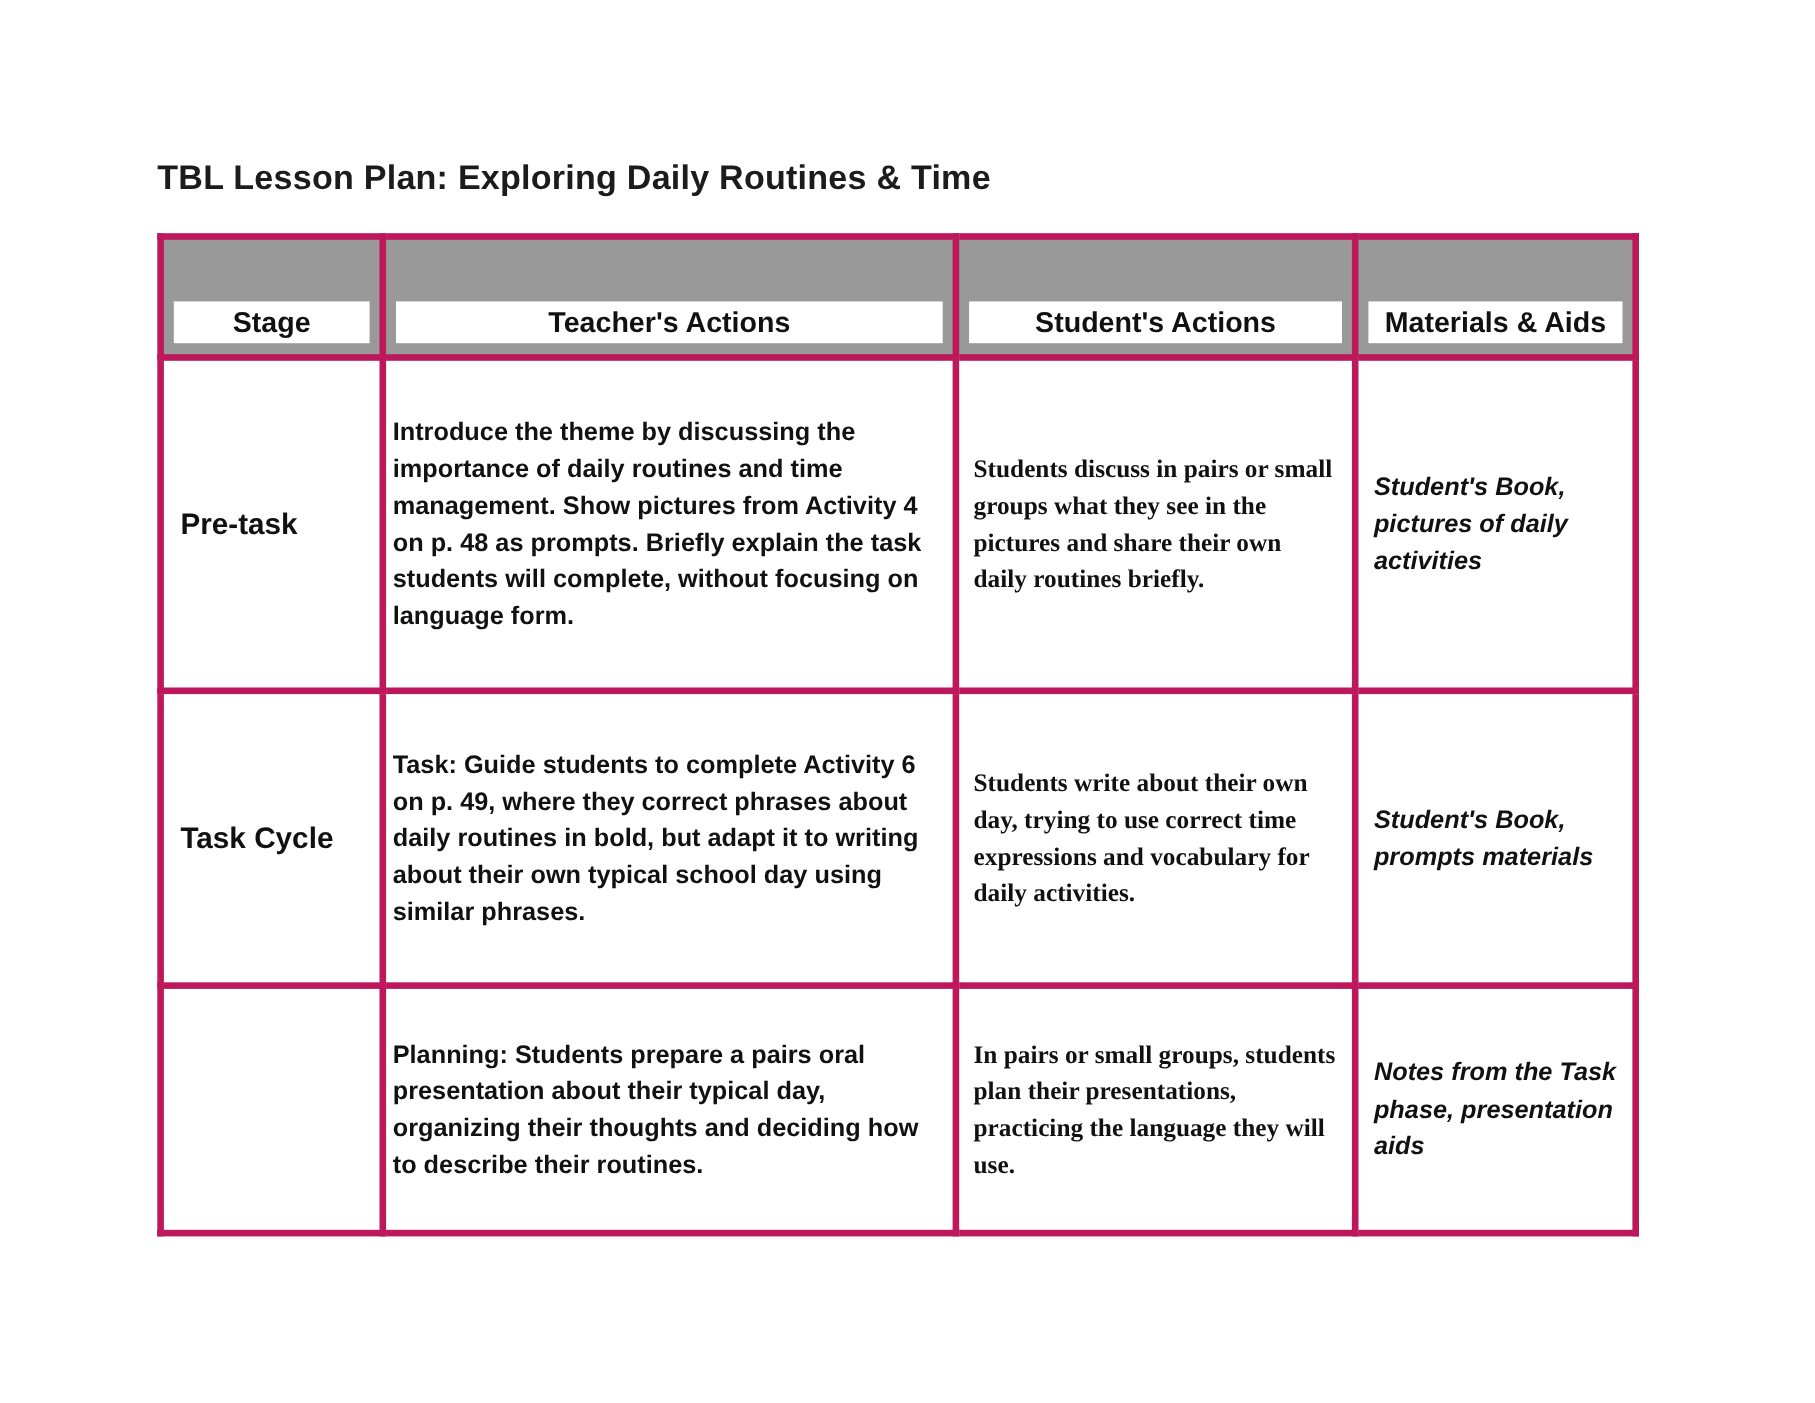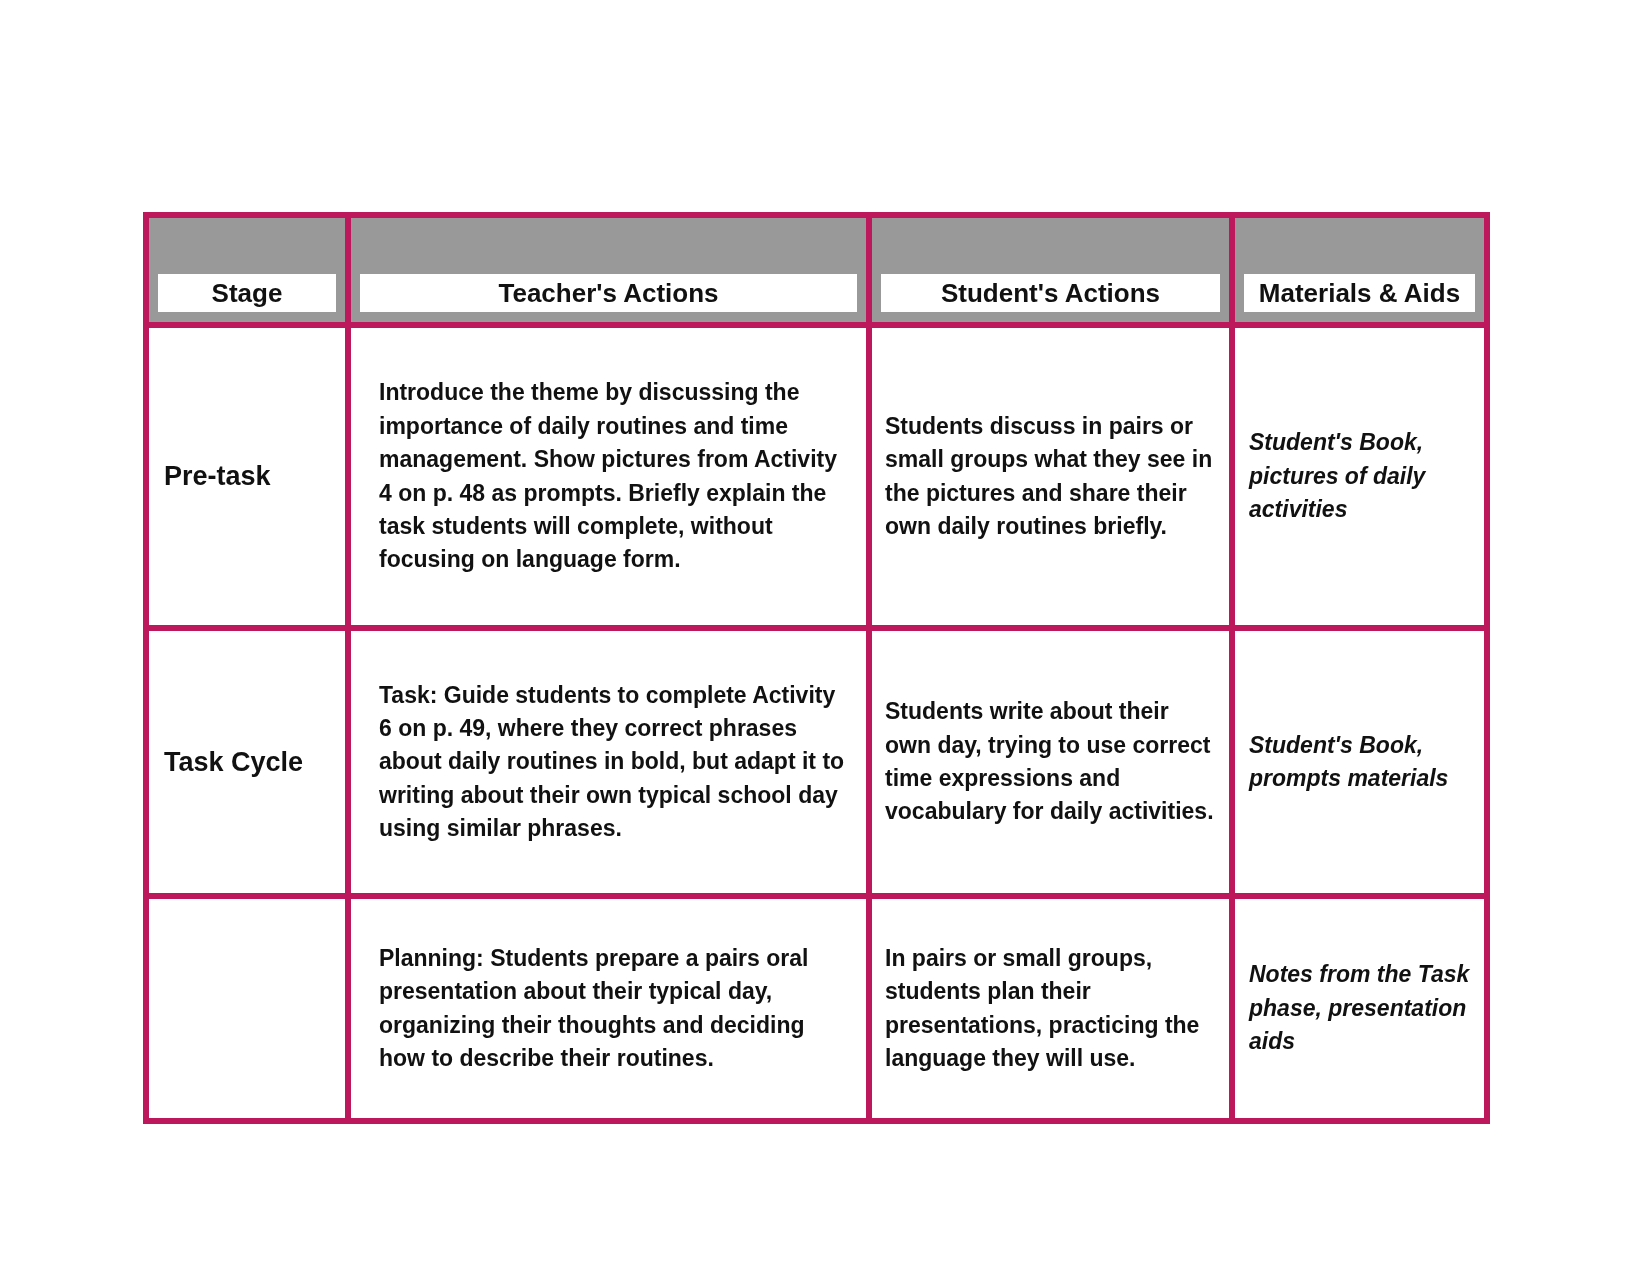--- a/index.html
+++ b/index.html
@@ -73,29 +73,30 @@
     color: #111111;
   }
 
   td.text-cell { vertical-align: middle; }
   .cell-text {
     font-size: 23px;
     font-weight: bold;
     line-height: 1.45;
     color: #111111;
   }
-  td.teacher-cell  .cell-text { padding: 10px 18px 10px 28px; }
-  td.student-cell  .cell-text { padding: 10px 14px 10px 13px; }
+  td.teacher-cell  .cell-text { padding: 10px 18px 10px 6px; }
+  td.student-cell  .cell-text { padding: 10px 14px 10px 13px; font-family: Liberation Serif, serif; }
   td.material-cell .cell-text { padding: 10px 10px 10px 14px; font-style: italic; }
 </style>
 </head>
 <body>
 
 <div class="page">
 
+  <div class="doc-title">TBL Lesson Plan: Exploring Daily Routines &amp; Time</div>
 
   <table class="lesson">
     <colgroup>
       <col class="c-stage">
       <col class="c-teacher">
       <col class="c-student">
       <col class="c-material">
     </colgroup>
 
     <tbody>

